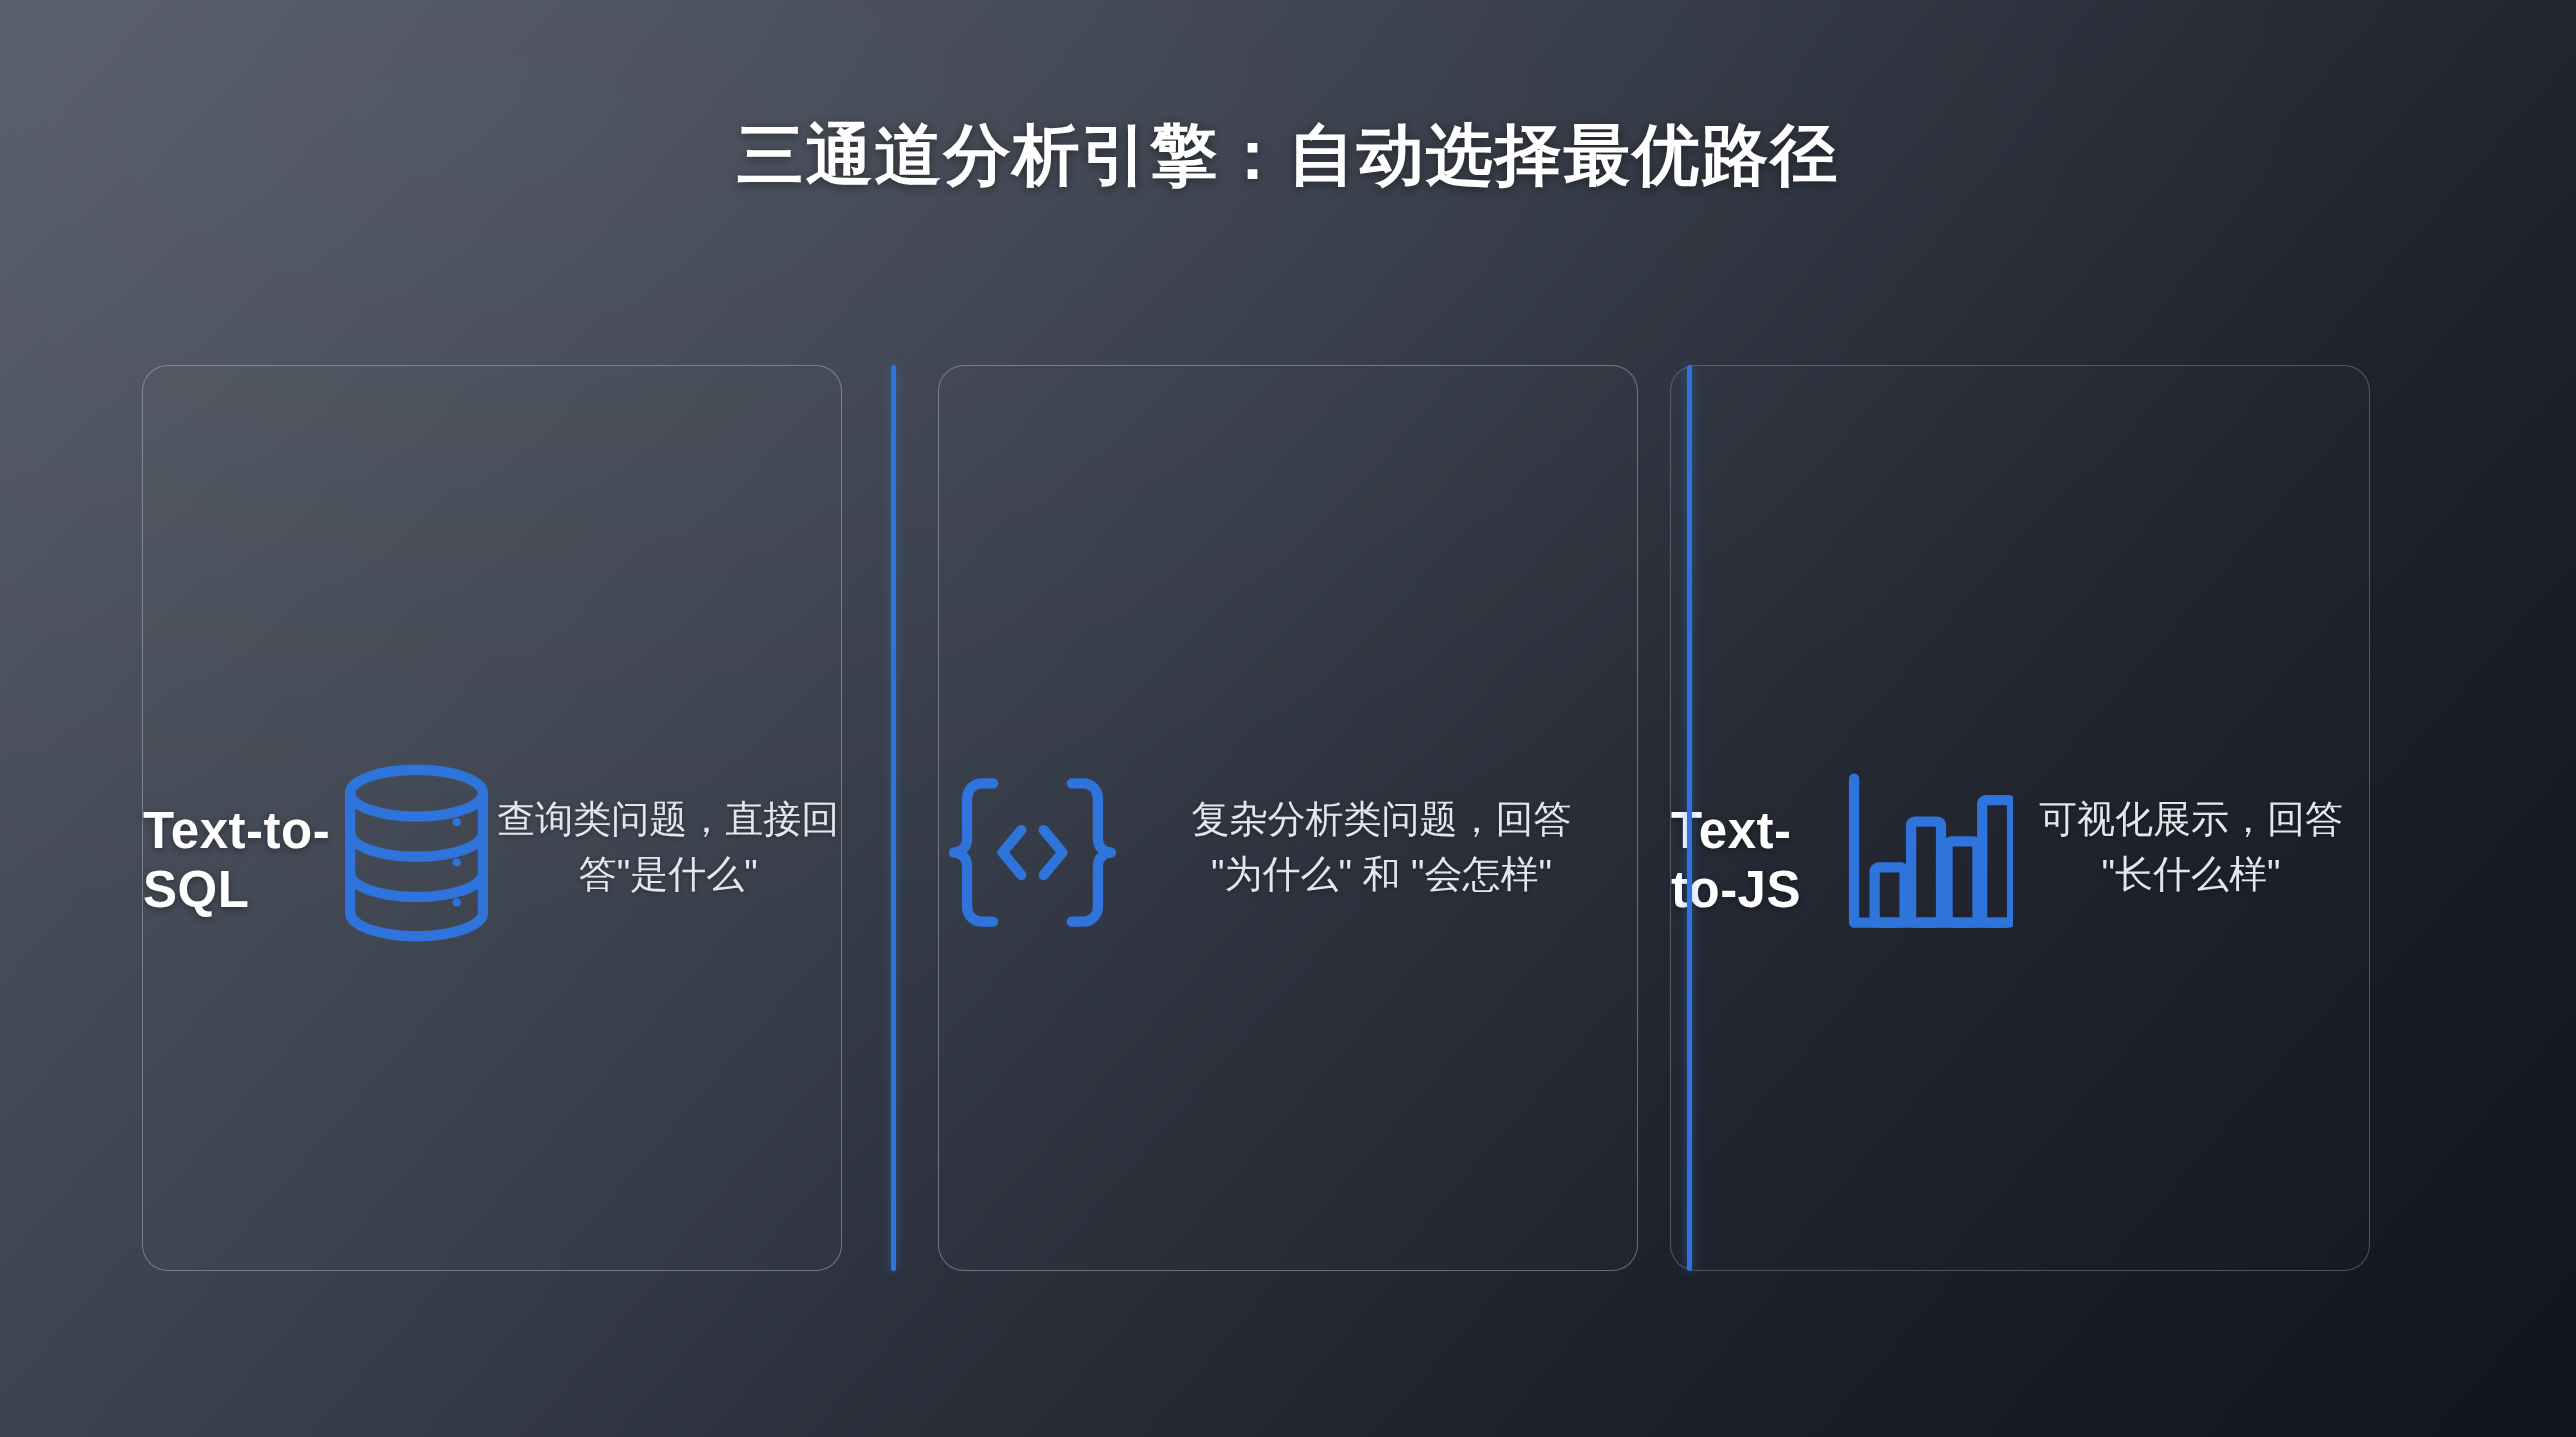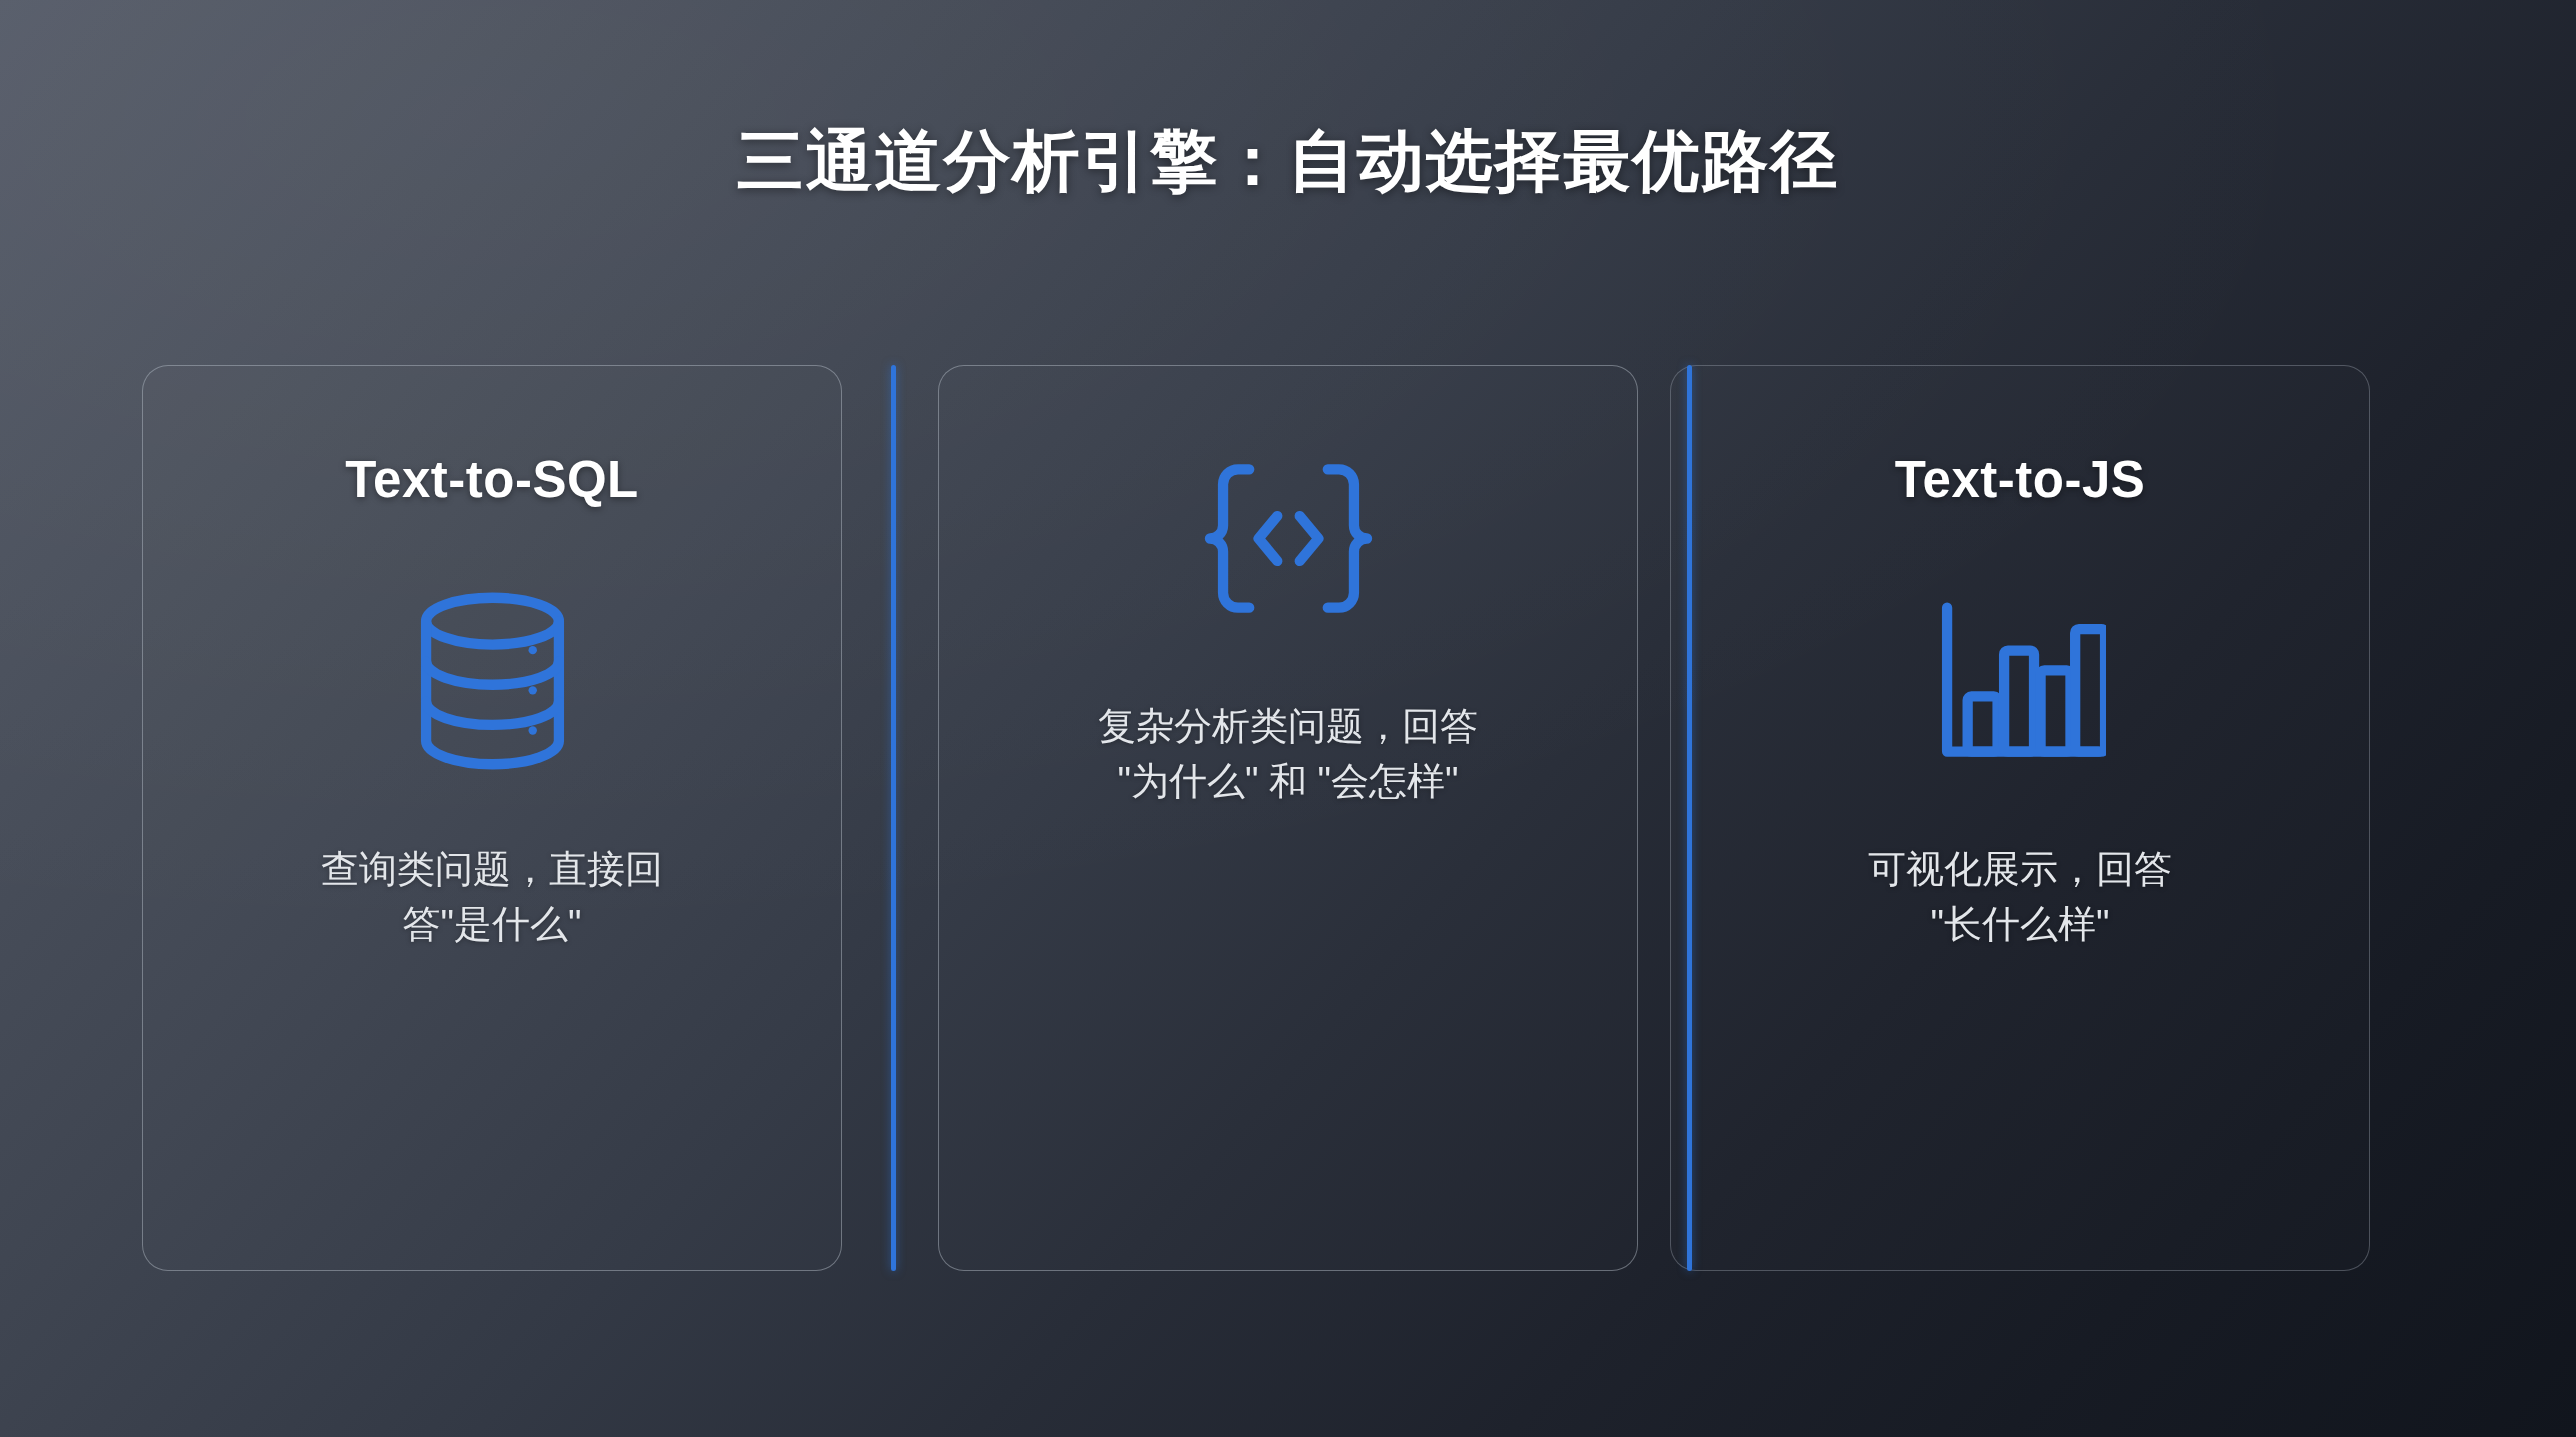--- a/index.html
+++ b/index.html
@@ -36,21 +36,21 @@
   #slide::after {
     content: "";
     position: absolute;
     inset: 0;
     background: radial-gradient(ellipse 120% 95% at 18% 8%, rgba(255,255,255,0.045), rgba(255,255,255,0) 62%);
     pointer-events: none;
   }
 
   .title {
     position: absolute;
-    top: 116px;
+    top: 110px;
     left: 0;
     width: 100%;
     text-align: center;
     font-size: 67px;
     font-weight: bold;
     letter-spacing: 1.9px;
     color: #ffffff;
     text-shadow: 0 1.9px 9.4px rgba(0,0,0,0.45);
     z-index: 3;
   }
@@ -66,21 +66,20 @@
 
   .card {
     position: absolute;
     top: 0;
     height: 906px;
     width: 700px;
     border: 1.9px solid rgba(176,183,194,0.50);
     border-radius: 26px;
     background: rgba(255,255,255,0.012);
     display: flex;
-    flex-direction: column;
     align-items: center;
   }
   .card.c0 { left: 0px; }
   .card.c1 { left: 796px; }
   .card.c2 { left: 1528px; border-color: rgba(150,158,170,0.42); }
 
   .card-title {
     margin-top: 84px;
     font-size: 51px;
     font-weight: bold;

